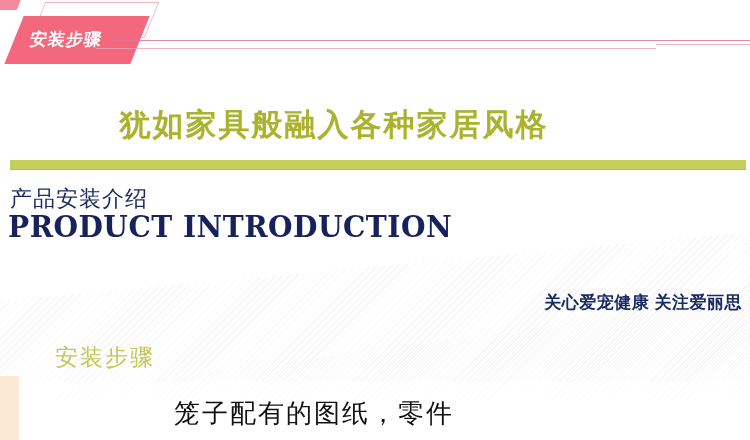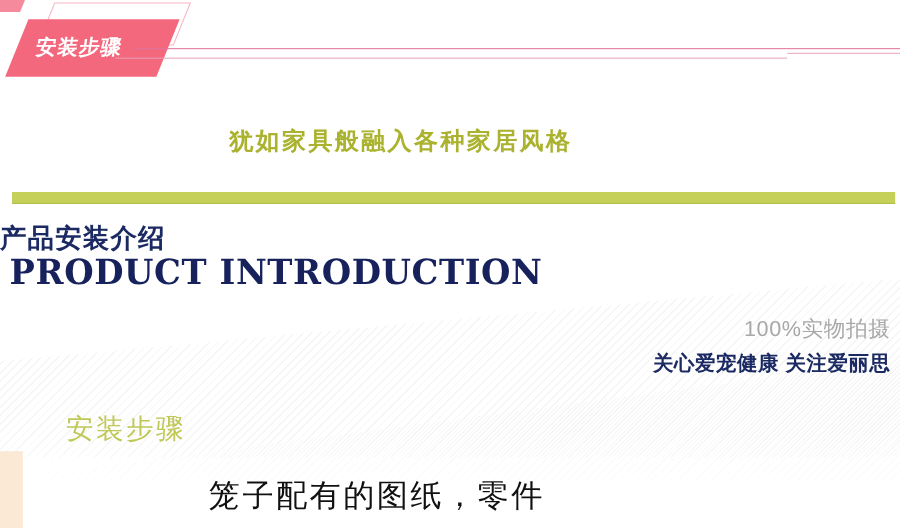--- a/index.html
+++ b/index.html
@@ -151,45 +151,45 @@
   }
 
   
   .headline {
     position: absolute;
     left: 0;
     top: 104px;
     width: 668px;
     text-align: center;
     color: #aab22e;
-    font-size: 20px;
+    font-size: 31px;
     font-weight: bold;
     letter-spacing: 2px;
     white-space: nowrap;
   }
 
   
   .green-bar {
     position: absolute;
     left: 10px;
     top: 160px;
     width: 736px;
     height: 9px;
     background: #c4d05a;
     border-bottom: 1px solid #b4c04a;
   }
 
   
   .intro-cn {
     position: absolute;
-    left: 0;
+    left: 10px;
     top: 184px;
     color: #1b2a63;
     font-size: 22px;
-    font-weight: bold;
+    font-weight: normal;
     letter-spacing: 1px;
     white-space: nowrap;
   }
   .intro-en {
     position: absolute;
     left: 8px;
     top: 210px;
     color: #17225c;
     font-family: "DejaVu Serif", "Liberation Serif", serif;
     font-size: 29px;
@@ -278,21 +278,20 @@
   <div class="rule-pink-b"></div>
   <div class="rule-pink-c"></div>
 
   <div class="headline">犹如家具般融入各种家居风格</div>
 
   <div class="green-bar"></div>
 
   <div class="intro-cn">产品安装介绍</div>
   <div class="intro-en">PRODUCT INTRODUCTION</div>
 
-  <div class="cap-gray">100%实物拍摄</div>
   <div class="cap-navy">关心爱宠健康 关注爱丽思</div>
 
   <div class="cream-band"></div>
 
   <div class="section-sub">安装步骤</div>
 
   <div class="bottom-caption">笼子配有的图纸，零件</div>
 
 </div>
 

